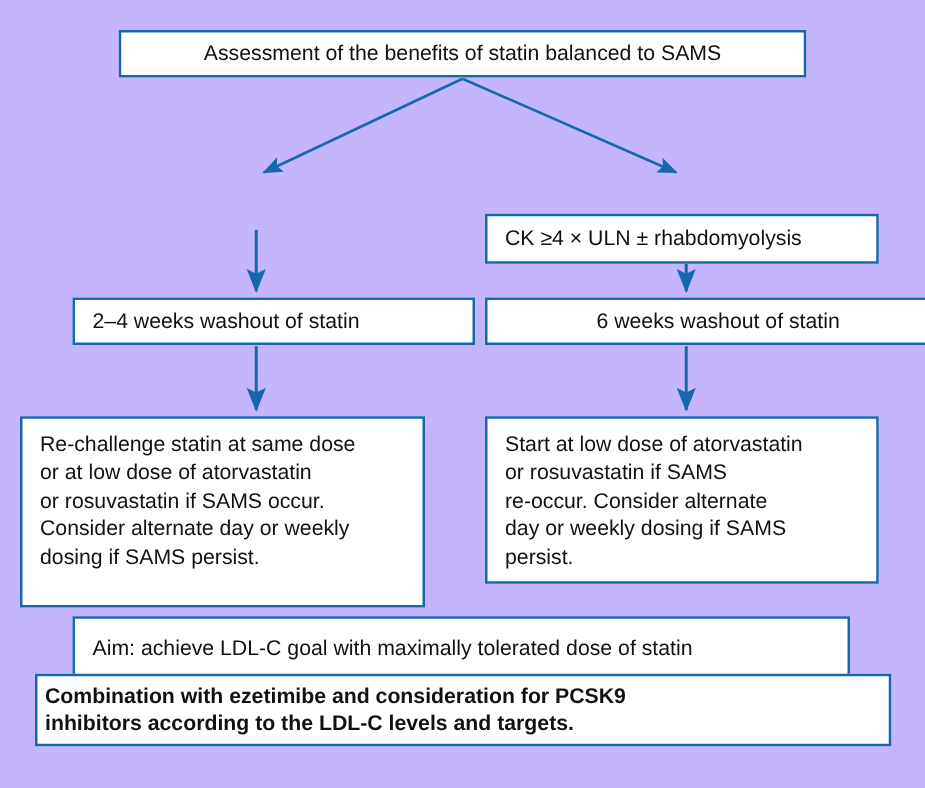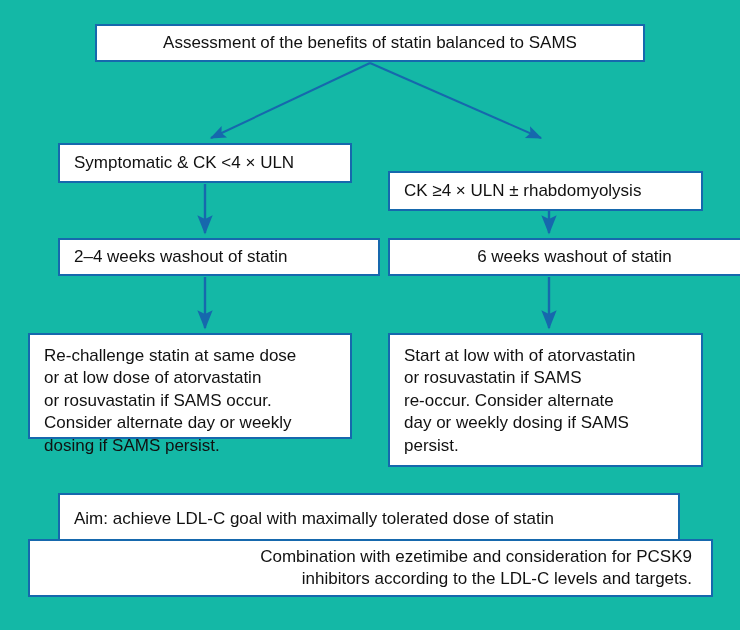--- a/index.html
+++ b/index.html
@@ -8,21 +8,21 @@
     background: #ffffff;
   }
   body {
     font-family: "Liberation Sans", sans-serif;
     color: #000000;
   }
   #flowchart {
     position: relative;
     width: 740px;
     height: 630px;
-    background: #14b8a6;
+    background: #c4b5fd;
     overflow: hidden;
   }
   .node {
     position: absolute;
     box-sizing: border-box;
     background: #ffffff;
     border: 2px solid #1668ad;
     display: flex;
     align-items: center;
     z-index: 2;
@@ -63,21 +63,21 @@
   #node-washout-left .node-text { padding-left: 14px; }
 
   #node-washout-right {
     left: 388px; top: 238px; width: 373px; height: 38px;
     justify-content: flex-start;
   }
   #node-washout-right .node-text { padding: 0 10px; }
 
   
   #node-rechallenge {
-    left: 28px; top: 333px; width: 324px; height: 106px;
+    left: 16px; top: 333px; width: 324px; height: 153px;
     align-items: flex-start;
   }
   #node-rechallenge .node-text { padding: 10px 0 0 14px; }
 
   #node-startlow {
     left: 388px; top: 333px; width: 315px; height: 134px;
     align-items: flex-start;
   }
   #node-startlow .node-text { padding: 10px 0 0 14px; }
 
@@ -85,21 +85,21 @@
   #node-aim {
     left: 58px; top: 493px; width: 622px; height: 52px;
   }
   #node-aim .node-text { padding-left: 14px; }
 
   
   #node-combination {
     left: 28px; top: 539px; width: 685px; height: 58px;
     justify-content: center;
   }
-  #node-combination .node-text { padding: 0 19px; text-align: right; }
+  #node-combination .node-text { padding: 0 6px; text-align: left; font-weight: bold; }
 
   
   #connectors {
     position: absolute;
     left: 0; top: 0;
     width: 740px; height: 630px;
     z-index: 1;
     pointer-events: none;
   }
 </style>
@@ -122,23 +122,20 @@
     <line x1="205" y1="277" x2="205" y2="328" stroke="#1668ad" stroke-width="2.4" marker-end="url(#arrowhead)"></line>
 
     <line x1="549" y1="184" x2="549" y2="233" stroke="#1668ad" stroke-width="2.4" marker-end="url(#arrowhead)"></line>
     <line x1="549" y1="277" x2="549" y2="328" stroke="#1668ad" stroke-width="2.4" marker-end="url(#arrowhead)"></line>
   </svg>
 
   <div class="node center" id="node-root">
     <span class="node-text">Assessment of the benefits of statin balanced to SAMS</span>
   </div>
 
-  <div class="node left" id="node-sympt">
-    <span class="node-text">Symptomatic &amp; CK &lt;4 × ULN</span>
-  </div>
 
   <div class="node left" id="node-ckhigh">
     <span class="node-text">CK ≥4 × ULN ± rhabdomyolysis</span>
   </div>
 
   <div class="node left" id="node-washout-left">
     <span class="node-text">2–4 weeks washout of statin</span>
   </div>
 
   <div class="node center" id="node-washout-right">
@@ -147,21 +144,21 @@
 
   <div class="node left" id="node-rechallenge">
     <span class="node-text">Re-challenge statin at same dose
 or at low dose of atorvastatin
 or rosuvastatin if SAMS occur.
 Consider alternate day or weekly
 dosing if SAMS persist.</span>
   </div>
 
   <div class="node left" id="node-startlow">
-    <span class="node-text">Start at low with of atorvastatin
+    <span class="node-text">Start at low dose of atorvastatin
 or rosuvastatin if SAMS
 re-occur. Consider alternate
 day or weekly dosing if SAMS
 persist.</span>
   </div>
 
   <div class="node left" id="node-aim">
     <span class="node-text">Aim: achieve LDL-C goal with maximally tolerated dose of statin</span>
   </div>
 

